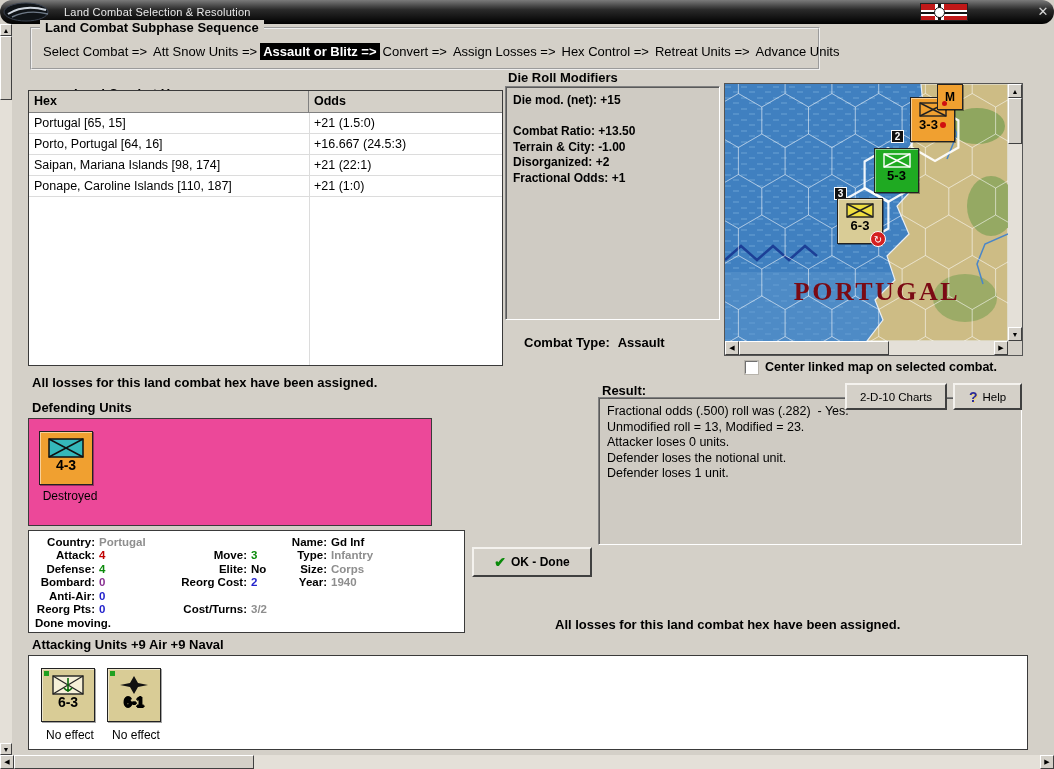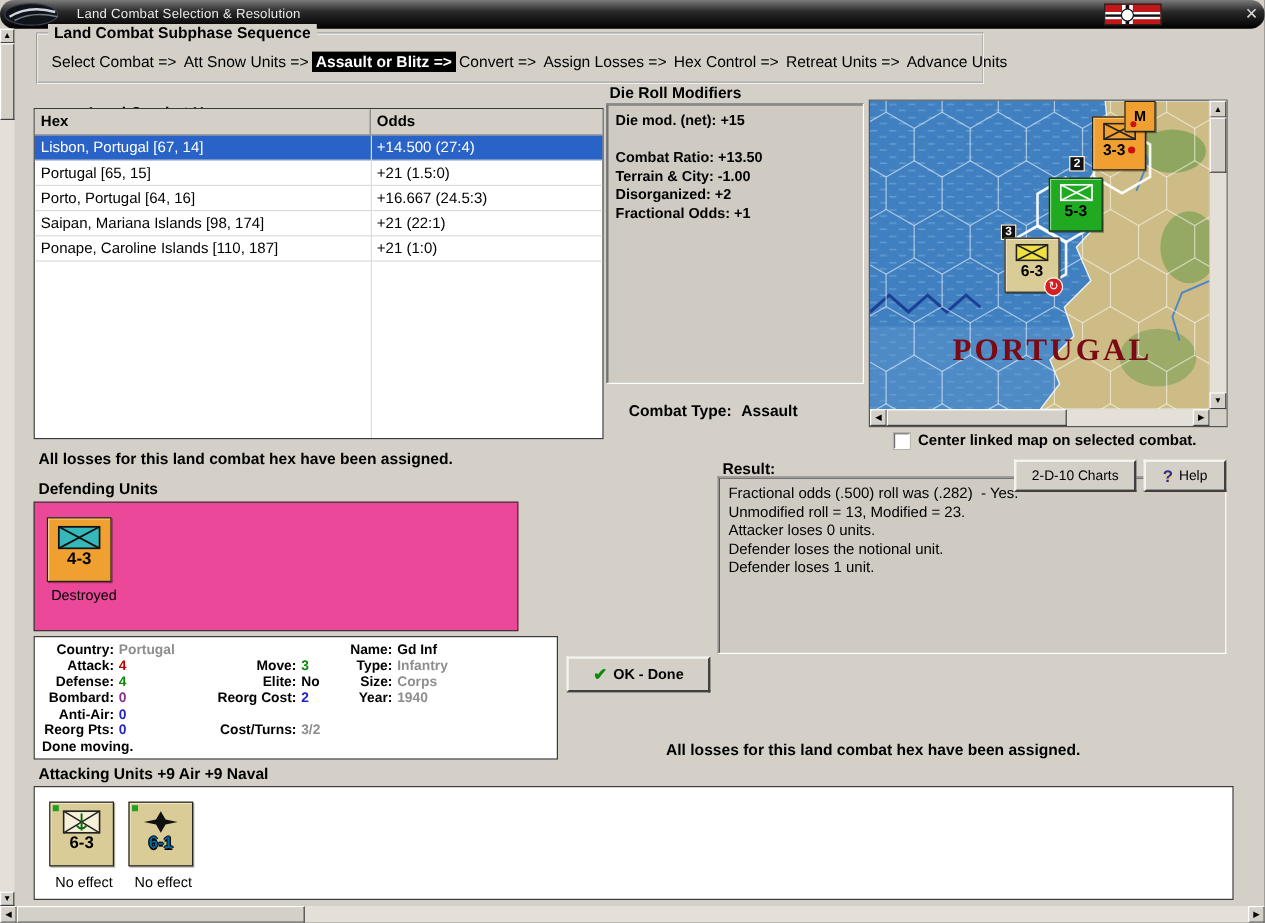--- a/index.html
+++ b/index.html
@@ -198,24 +198,20 @@
       <span class="seq-step">Retreat Units =&gt;</span>
       <span class="seq-step">Advance Units</span>
     </div>
   </div>
 
   <div id="lch-label" class="bold-label">Land Combat Hexes</div>
   <div id="hex-table">
     <div class="ht-header">
       <div class="ht-h1">Hex</div>
       <div class="ht-h2">Odds</div>
-    </div>
-    <div class="ht-row selected">
-      <div class="ht-c1">Lisbon, Portugal [67, 14]</div>
-      <div class="ht-c2">+14.500 (27:4)</div>
     </div>
     <div class="ht-row">
       <div class="ht-c1">Portugal [65, 15]</div>
       <div class="ht-c2">+21 (1.5:0)</div>
     </div>
     <div class="ht-row">
       <div class="ht-c1">Porto, Portugal [64, 16]</div>
       <div class="ht-c2">+16.667 (24.5:3)</div>
     </div>
     <div class="ht-row">
@@ -488,21 +484,21 @@
       </svg>
       <div class="cstr">6-3</div>
     </div>
     <div class="caption" style="left:6px; top:72px; text-align:center;">No effect</div>
 
     <div class="counter c-tan" style="left:78px; top:12px; width:54px; height:54px;">
       <span class="pip" style="left:2px; top:2px; background:#20a020;"></span>
       <svg class="csym" width="32" height="20" viewBox="0 0 32 20">
         <polygon points="16,1 20,8 30,10 20,12 16,19 12,12 2,10 12,8" fill="#111"></polygon>
       </svg>
-      <div class="cstr" style="color:#0369a1; text-shadow:-1px 0 #000,1px 0 #000,0 -1px #000,0 1px #000;">6-1</div>
+      <div class="cstr" style="color:#000000; text-shadow:-1px 0 #000,1px 0 #000,0 -1px #000,0 1px #000;">6-1</div>
     </div>
     <div class="caption" style="left:72px; top:72px; text-align:center;">No effect</div>
   </div>
 
   <div id="left-sb">
     <div class="sb-track" style="left:0; top:0; width:12px; height:731px;"></div>
     <div class="sb-btn ar-up" style="left:0; top:0; width:12px; height:12px;"></div>
     <div class="sb-thumb" style="left:0; top:12px; width:12px; height:64px;"></div>
     <div class="sb-btn ar-dn" style="left:0; top:719px; width:12px; height:12px;"></div>
   </div>

